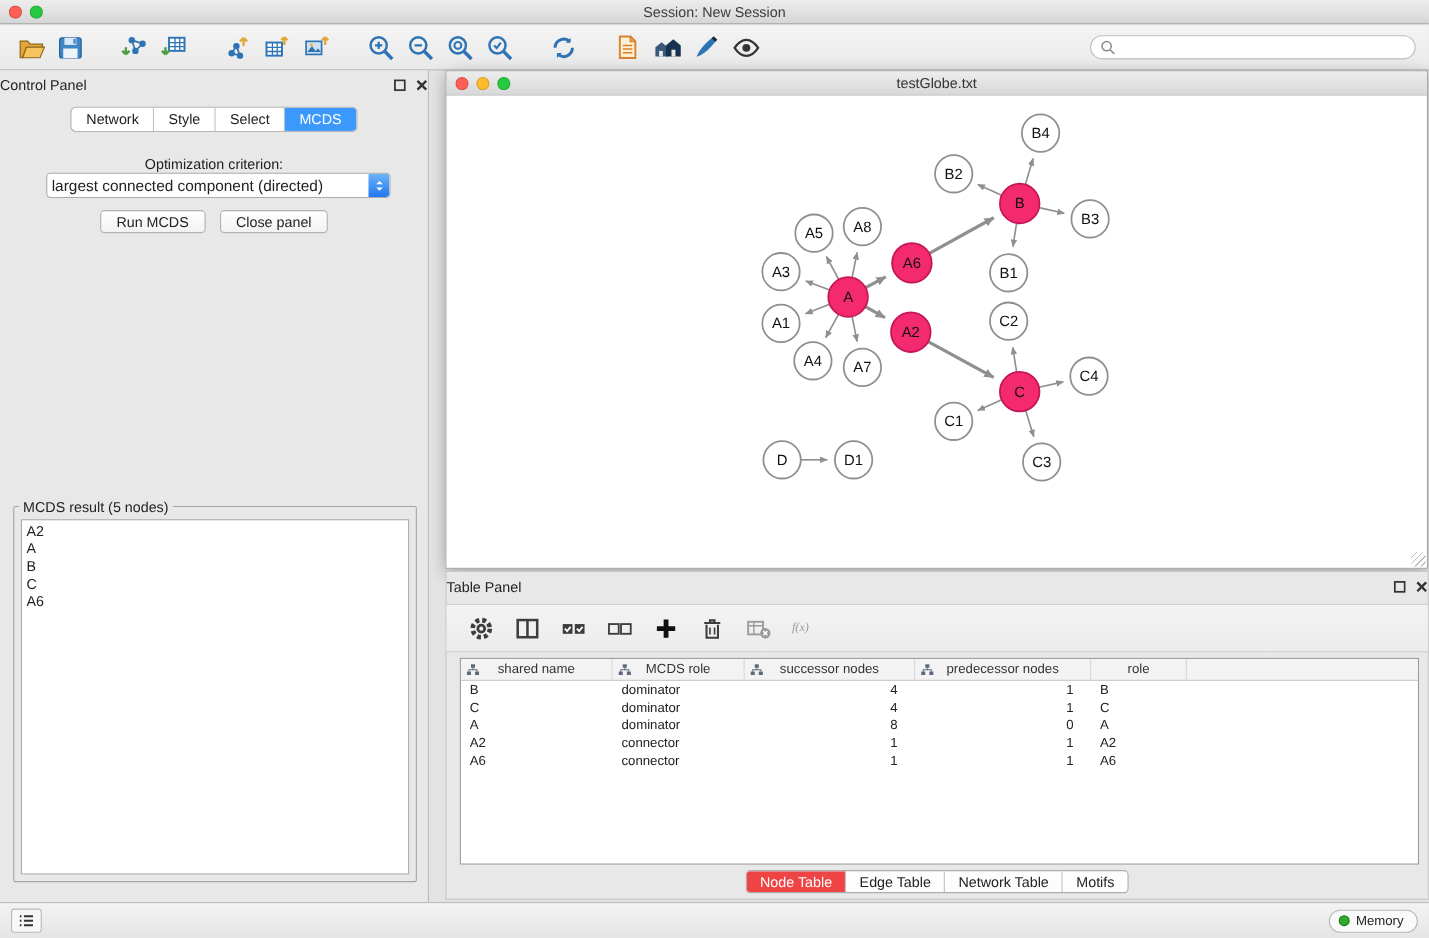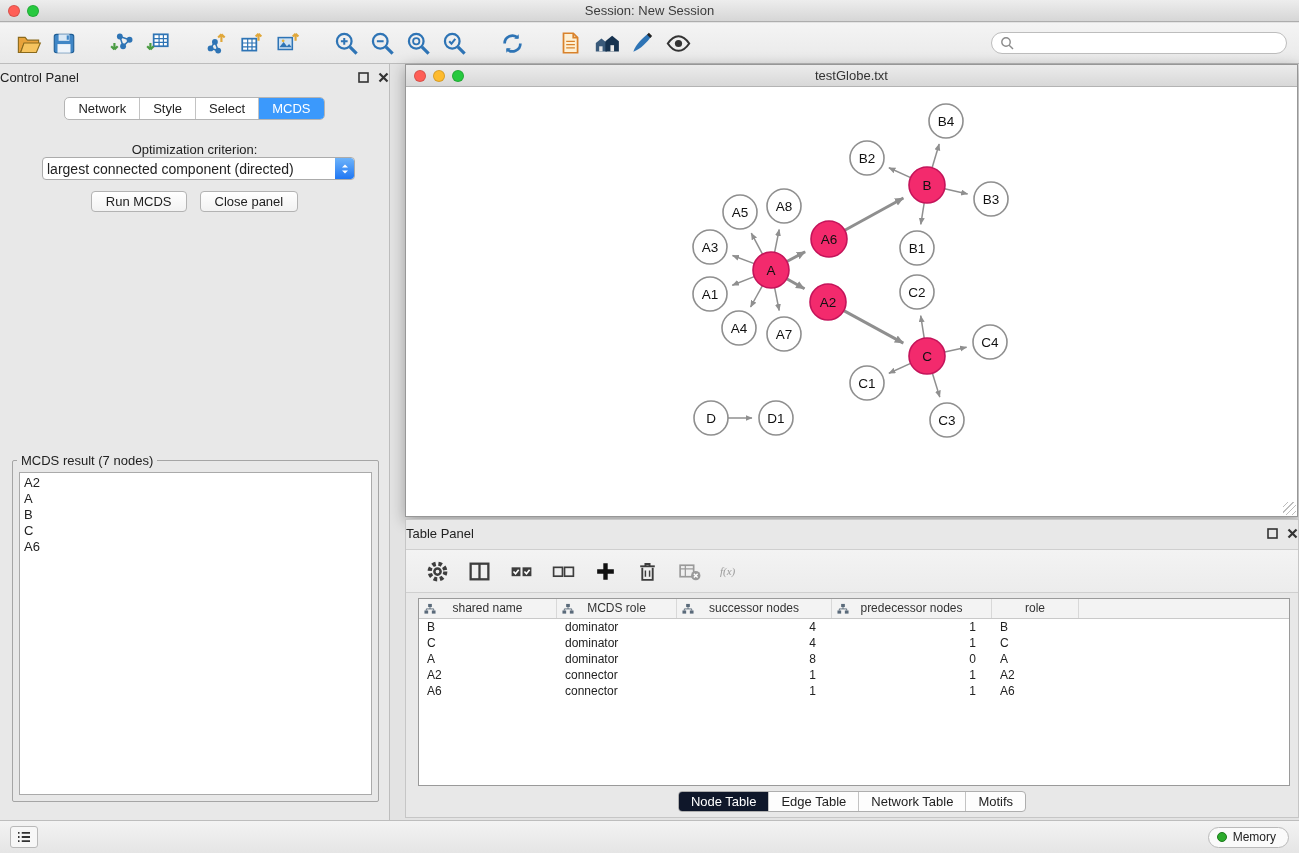--- a/index.html
+++ b/index.html
@@ -120,21 +120,21 @@
   .hcell { position:relative; font-size:12px; color:#333; text-align:center; line-height:19px; border-right:1px solid #d8d8d8; }
   .hcell:last-child { border-right:none; }
   .hcell svg { position:absolute; left:5px; top:4px; }
   .tcell { font-size:12px; height:16px; line-height:16px; padding:0 8px; white-space:nowrap; overflow:hidden; }
   .a-right { text-align:right; padding-right:16px; }
   .a-left  { text-align:left; padding-left:8px; }
   .table-tabs { position:absolute; left:0; bottom:5px; width:100%; display:flex; justify-content:center; }
   .ttab-group { display:flex; border:1px solid #aeaeae; border-radius:4px; overflow:hidden; background:#fdfdfd; }
   .ttab { padding:2px 12px; font-size:13px; color:#222; border-right:1px solid #c3c3c3; cursor:default; }
   .ttab:last-child { border-right:none; }
-  .ttab.active { background:#0f172a; color:#fff; }
+  .ttab.active { background:#ef4444; color:#fff; }
   
   .statusbar {
     position:absolute; left:0; bottom:0; width:100%; height:33px;
     background:linear-gradient(#f3f3f3,#e5e5e5);
     border-top:1px solid #bdbdbd;
     display:flex; align-items:center; padding:0 10px;
   }
   .status-left-btn { width:28px; height:22px; border:1px solid #b9b9b9; border-radius:3px; background:#f7f7f7; display:flex; align-items:center; justify-content:center; padding:0; }
   .memory-btn {
     margin-left:auto; height:21px; border:1px solid #b9b9b9; border-radius:11px;
@@ -312,21 +312,21 @@
           <path d="M2 5.6L5 2.6L8 5.6z" fill="#fff"></path>
           <path d="M2 8.4L5 11.4L8 8.4z" fill="#fff"></path>
         </svg>
     </span>
   </div>
   <div class="btn-row">
     <button class="mac-btn">Run MCDS</button>
     <button class="mac-btn">Close panel</button>
   </div>
   <fieldset class="result-box">
-    <legend>MCDS result (7 nodes)</legend>
+    <legend>MCDS result (5 nodes)</legend>
     <div class="result-list">
         <div class="result-item">A2</div>
         <div class="result-item">A</div>
         <div class="result-item">B</div>
         <div class="result-item">C</div>
         <div class="result-item">A6</div>
       </div>
   </fieldset>
 </div>
 

